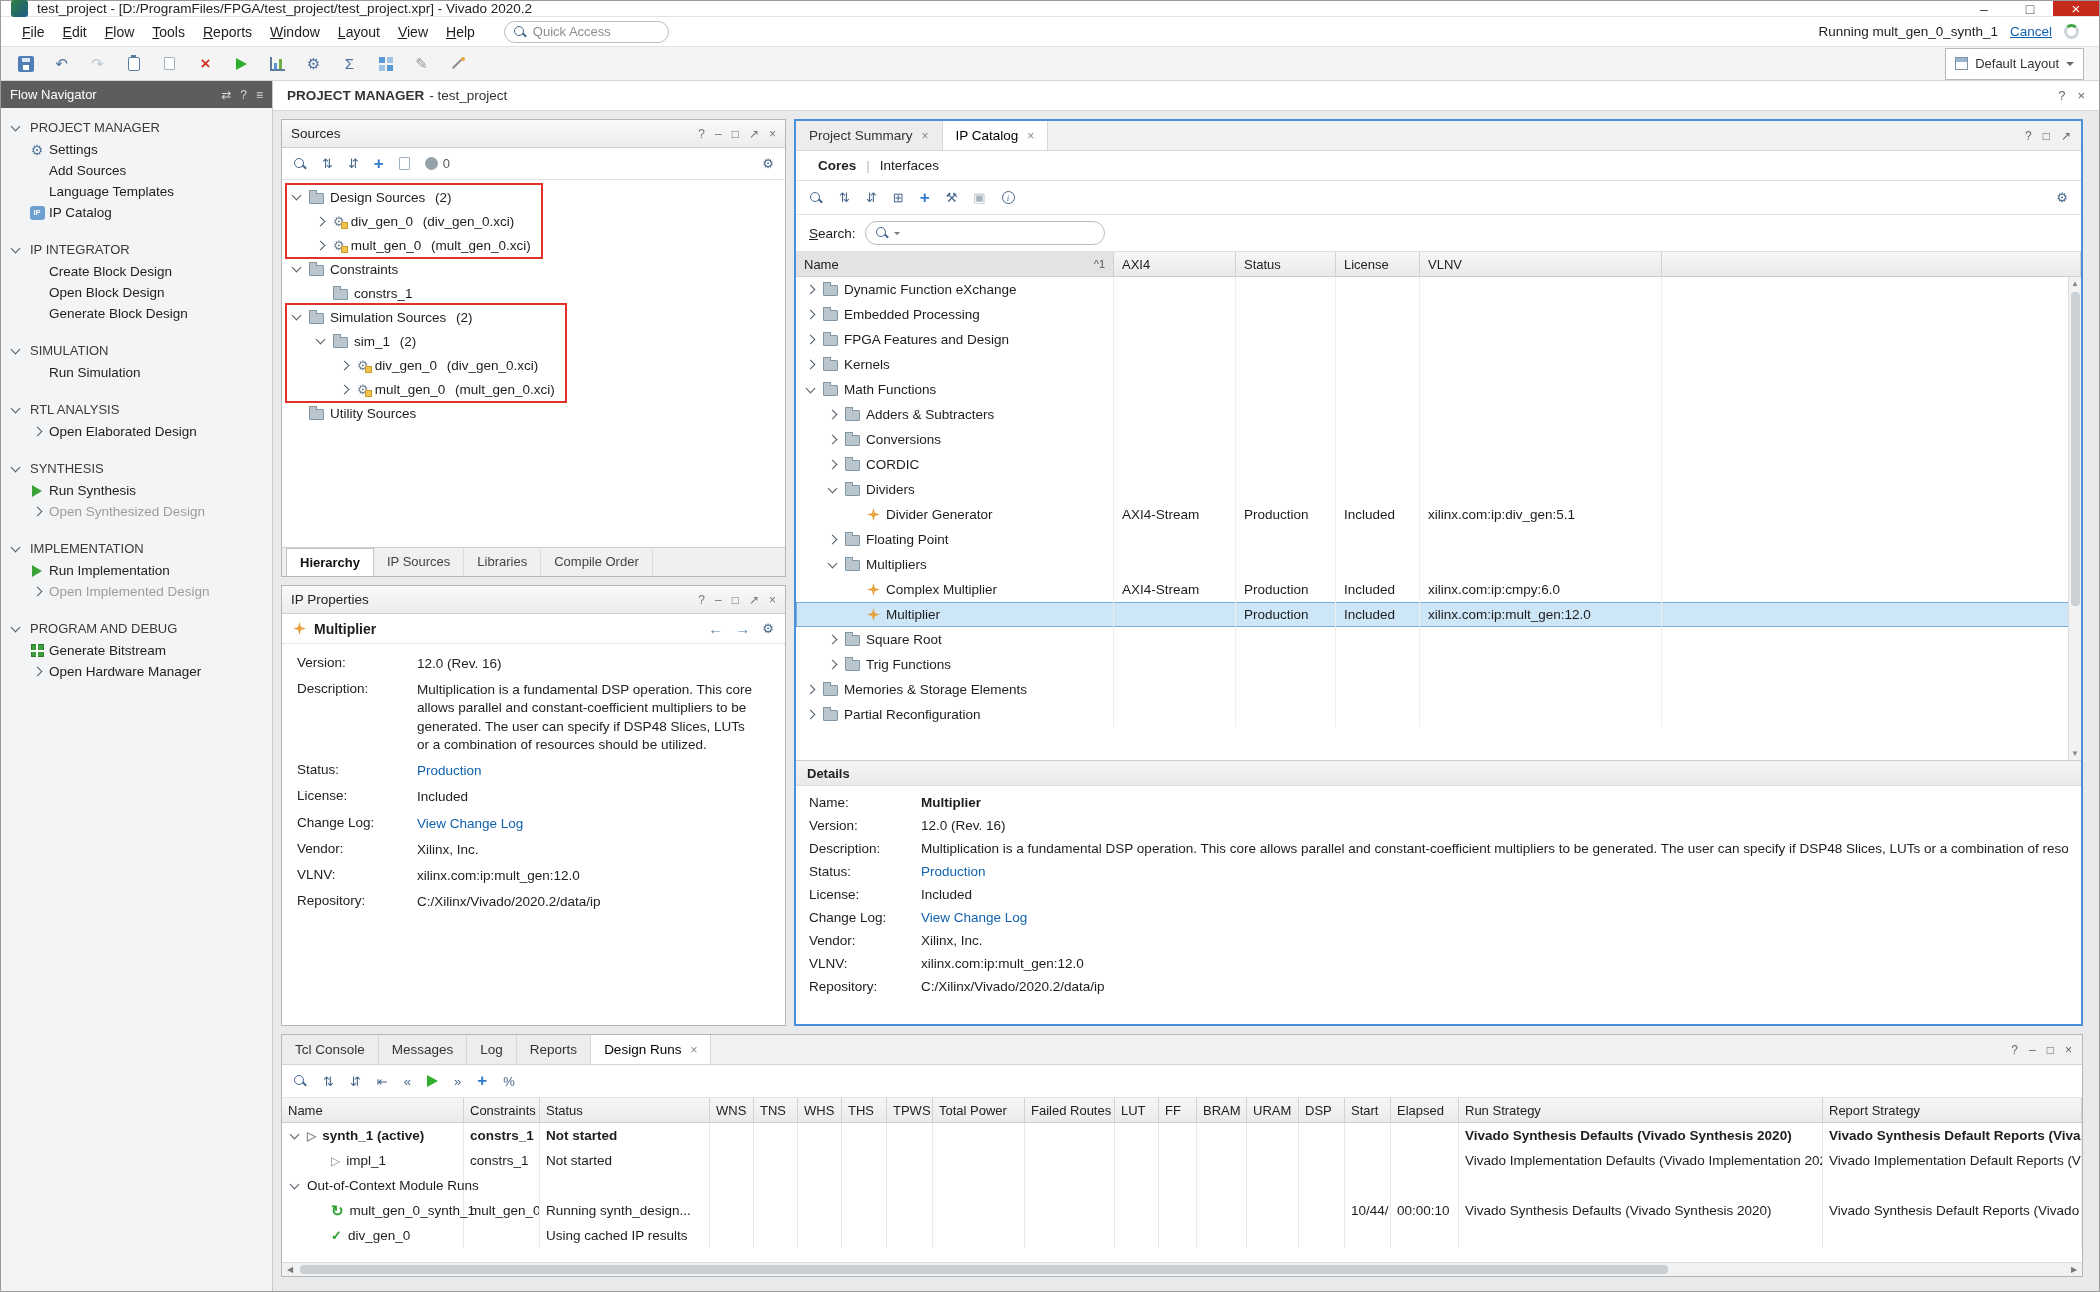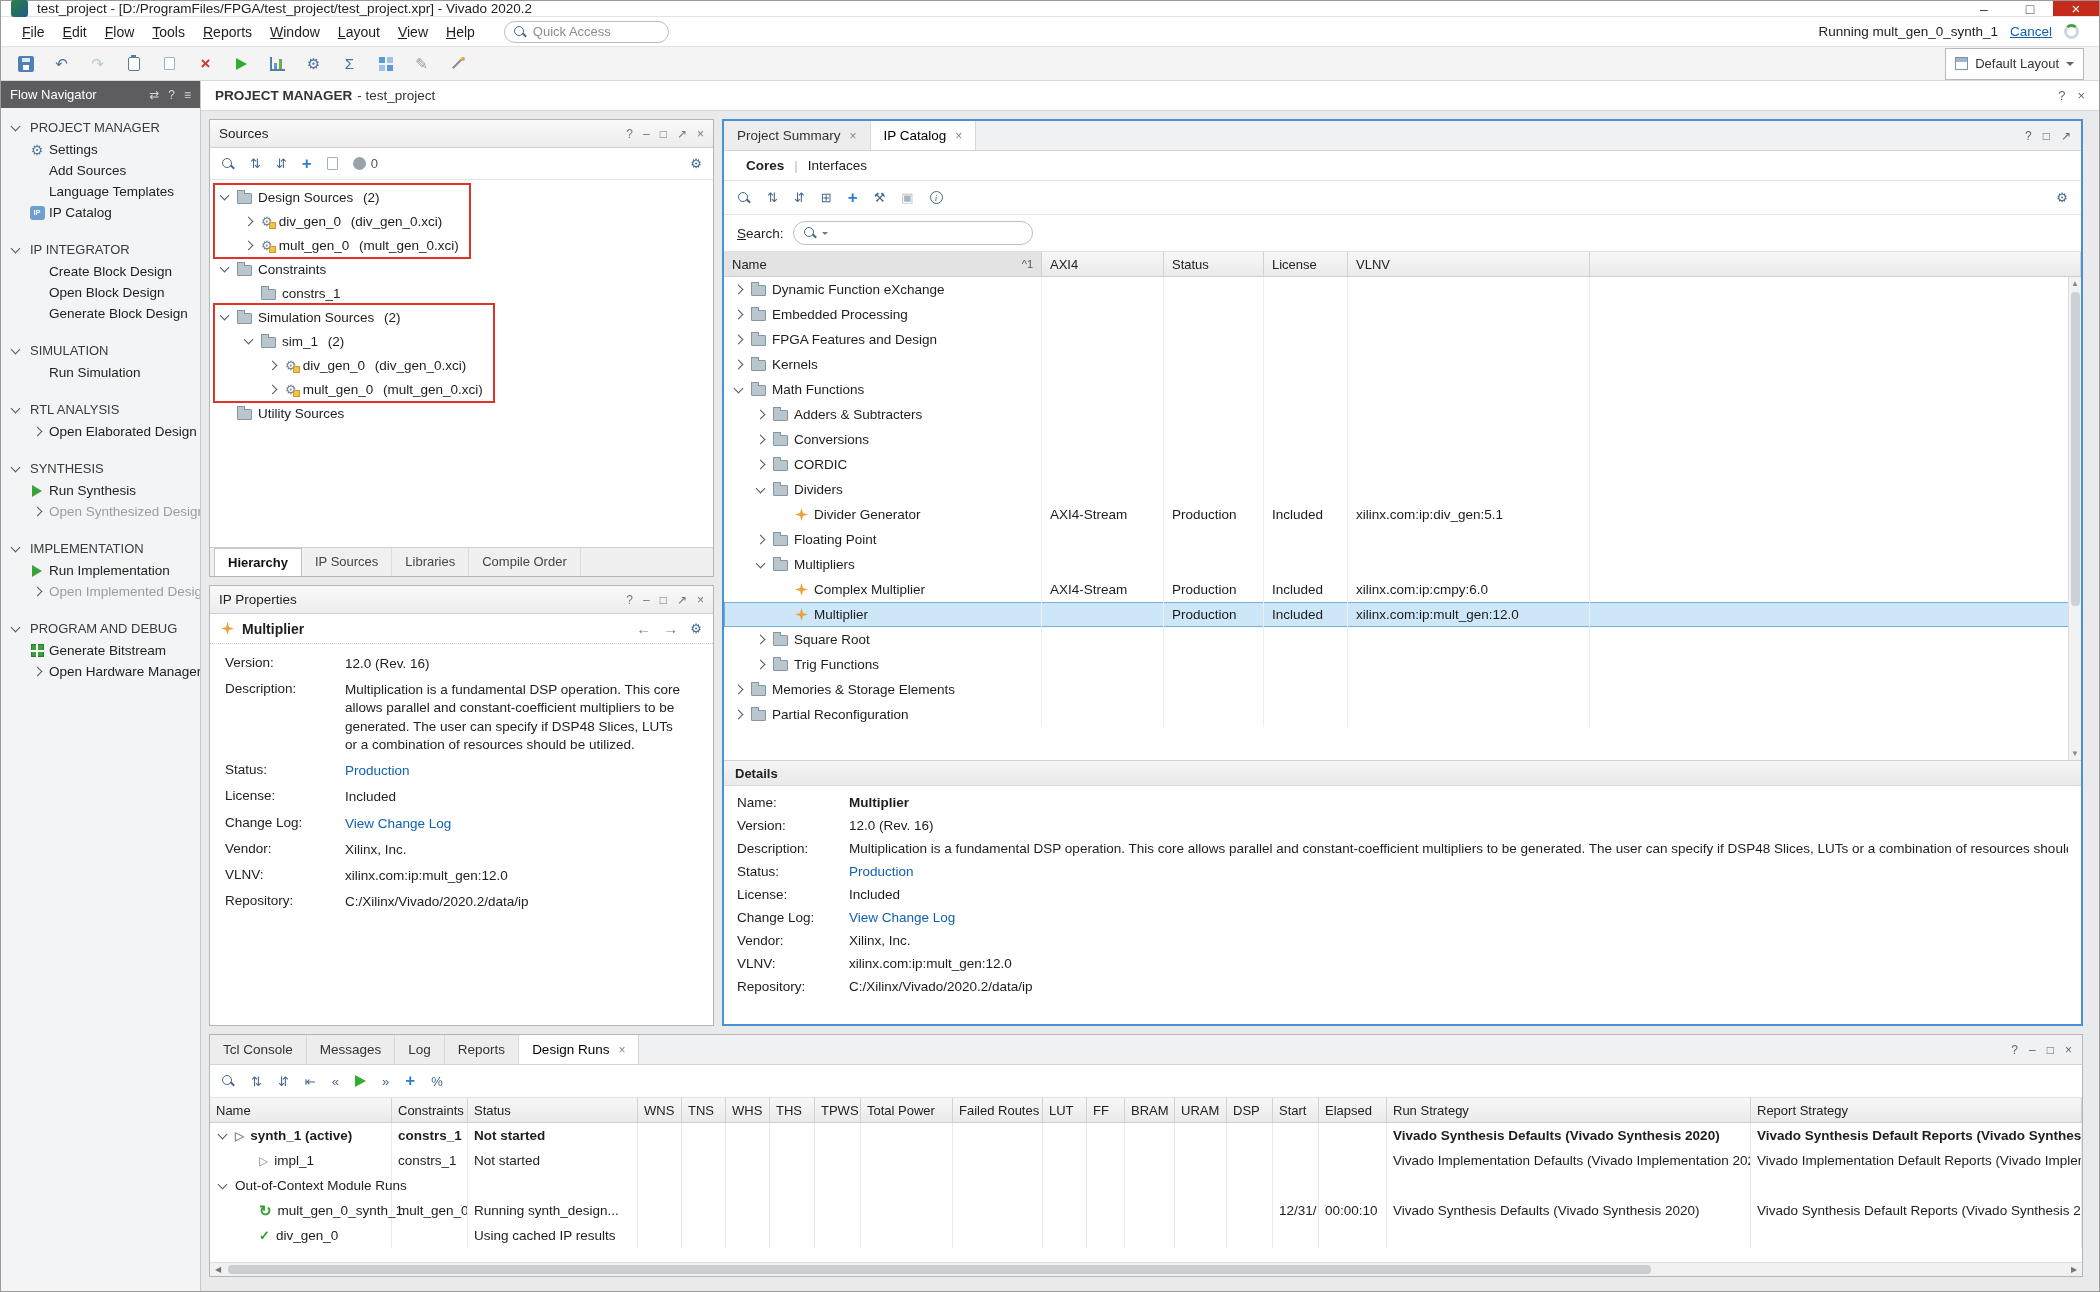--- a/index.html
+++ b/index.html
@@ -27,21 +27,21 @@
   .toolbar { height:34px; flex:none; display:flex; align-items:center; gap:17px; padding:0 15px; background:#f4f4f4; border-bottom:1px solid #d8d8d8; }
   .tbico { width:19px; height:19px; display:inline-flex; align-items:center; justify-content:center; font-size:15px; color:#4a6f9b; flex:none; }
   .layout-select { margin-left:auto; height:32px; border:1px solid #b9b9b9; background:#fff; display:flex; align-items:center; gap:7px; padding:0 9px; font-size:13px; color:#333; }
   .dd-caret { width:0; height:0; border-top:4px solid #666; border-left:4px solid transparent; border-right:4px solid transparent; }
   .grid-ico { width:13px; height:13px; background:#fff; border:1px solid #7d93a8; box-shadow:inset 0 4px 0 #9db6cc; }
 
   
   .bodyrow { flex:1; display:flex; min-height:0; }
 
   
-  .flownav { width:200px; flex:none; background:#f2f4f5; border-right:1px solid #c9c9c9; display:flex; flex-direction:column; }
+  .flownav { width:272px; flex:none; background:#f2f4f5; border-right:1px solid #c9c9c9; display:flex; flex-direction:column; }
   .fn-header { height:27px; flex:none; background:#5d5d5f; color:#fff; display:flex; align-items:center; padding:0 9px; font-size:13px; }
   .fn-header .fn-title { flex:1; }
   .hico { color:#d6d6d6; font-size:12px; margin-left:9px; }
   .fn-content { flex:1; overflow:hidden; padding-top:8px; }
   .fn-section { margin-bottom:15px; }
   .fn-sec-header { display:flex; align-items:center; gap:8px; padding:4px 8px; color:#3a3a3a; font-size:13px; }
   .fn-item { display:flex; align-items:center; padding:3px 4px 3px 26px; font-size:13.5px; color:#222; cursor:default; }
   .fn-item.muted { color:#9d9d9d; }
   .fn-lead { width:20px; display:flex; justify-content:center; align-items:center; flex:none; }
   .fn-item .label { margin-left:2px; white-space:nowrap; }
@@ -1026,21 +1026,21 @@
                 <div class="run-cell"></div>
                 <div class="run-cell"></div>
                 <div class="run-cell"></div>
                 <div class="run-cell"></div>
                 <div class="run-cell"></div>
                 <div class="run-cell"></div>
                 <div class="run-cell"></div>
                 <div class="run-cell"></div>
                 <div class="run-cell"></div>
                 <div class="run-cell"></div>
-                <div class="run-cell">12/31/</div>
+                <div class="run-cell">10/44/</div>
                 <div class="run-cell">00:00:10</div>
                 <div class="run-cell">Vivado Synthesis Defaults (Vivado Synthesis 2020)</div>
                 <div class="run-cell">Vivado Synthesis Default Reports (Vivado Synthesis 2020)</div>
               </div>
               <div class="run-row">
                 <div class="run-cell name" style="padding-left: 30px;">
                   <span class="tree-sp"></span>
                   <span class="ico ico-check">✓</span>
                   <span>div_gen_0</span>
                 </div>

